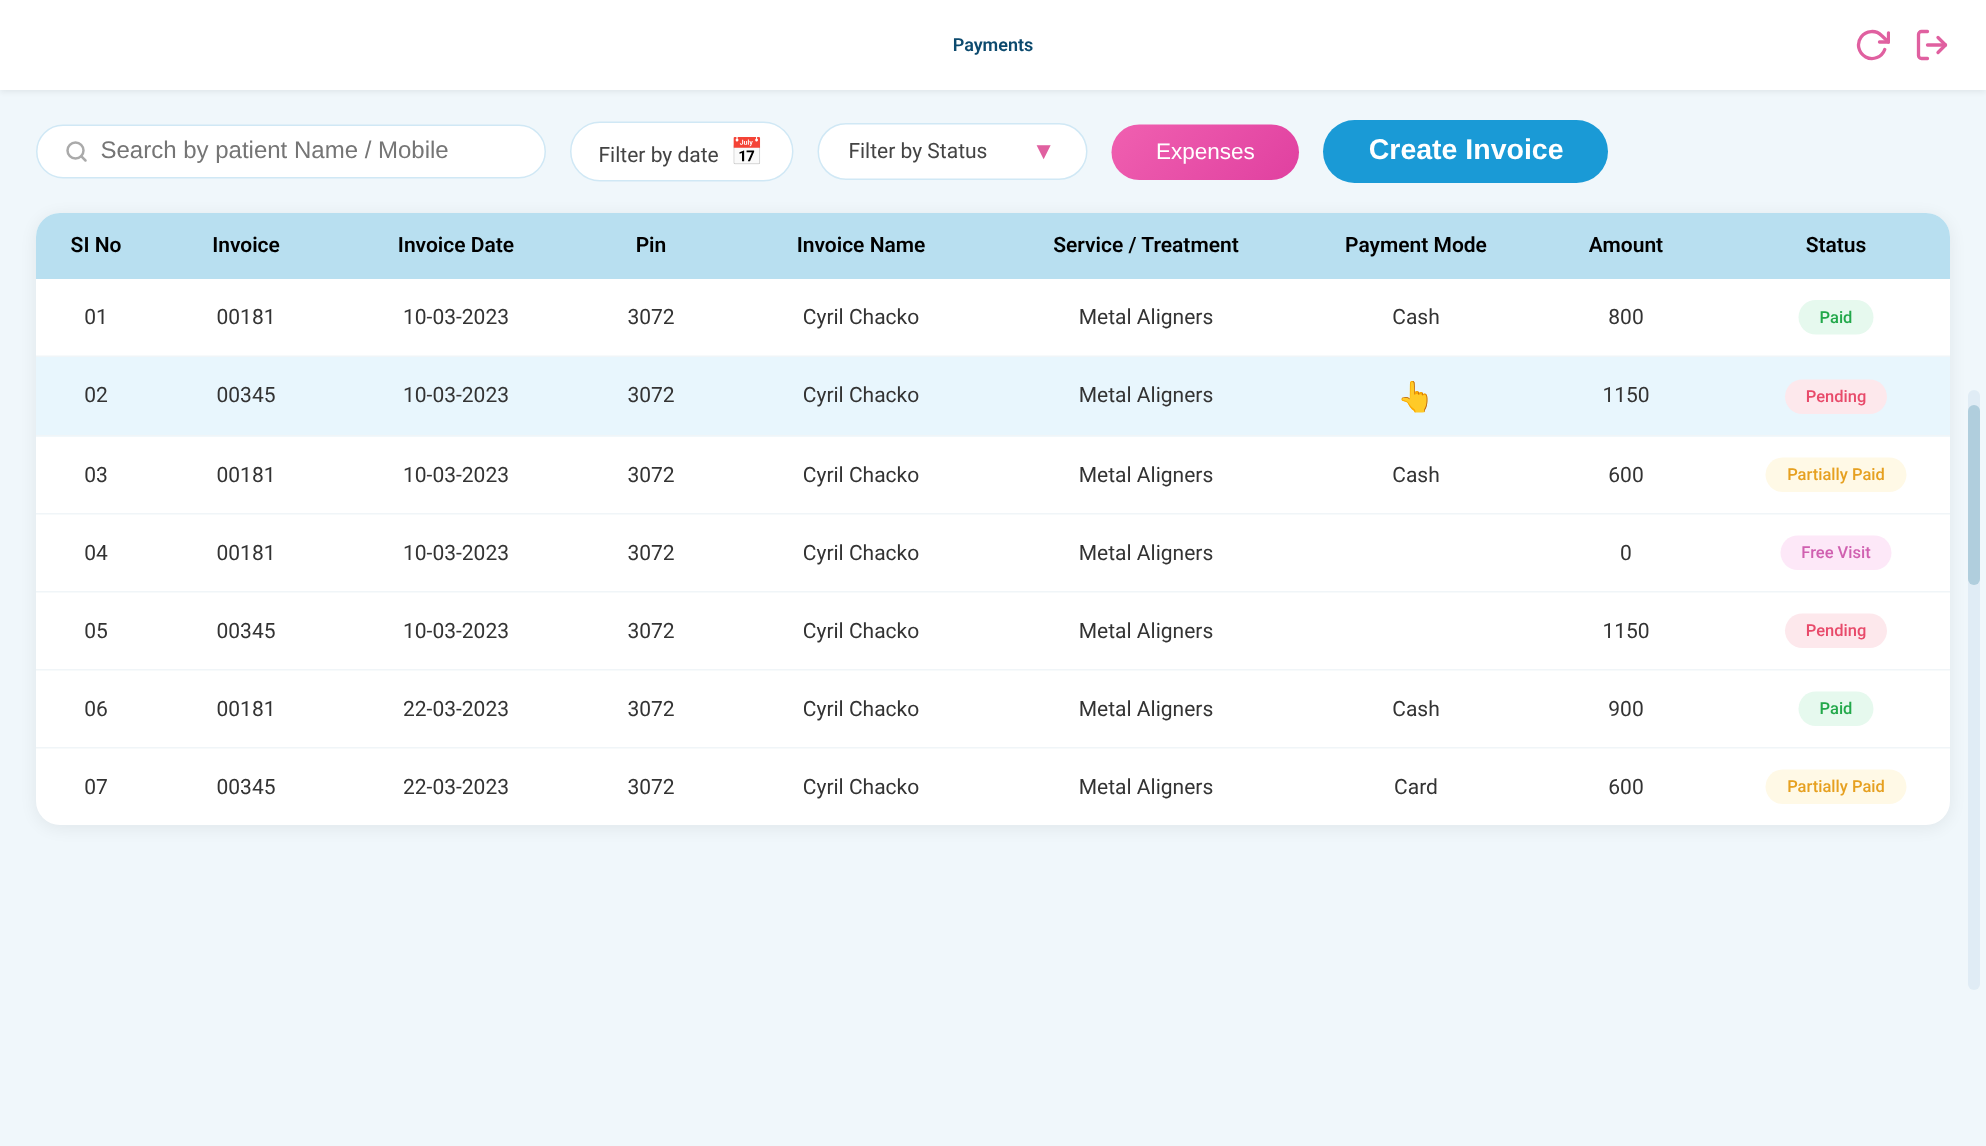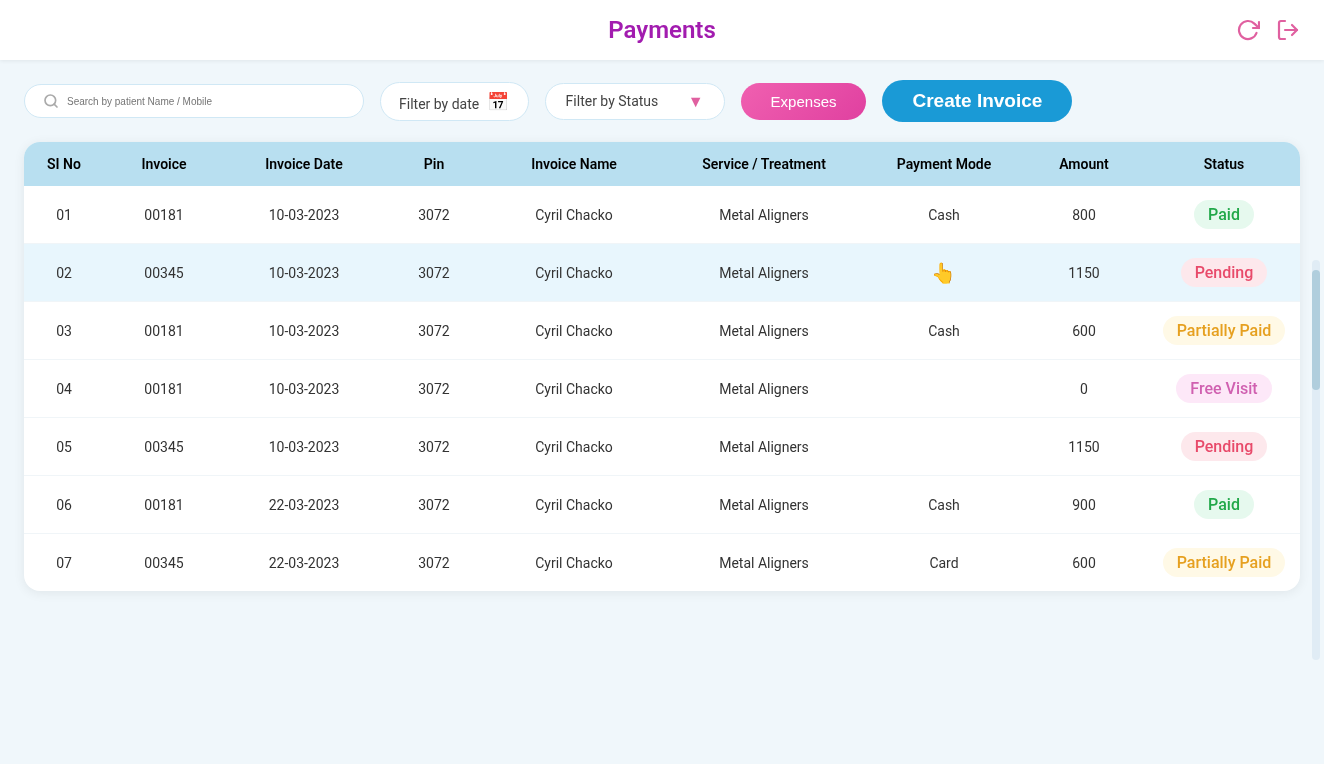--- a/index.html
+++ b/index.html
@@ -15,23 +15,23 @@
       display: flex;
       align-items: center;
       justify-content: center;
       padding: 0 24px;
       height: 60px;
       position: relative;
       box-shadow: 0 1px 4px rgba(0,0,0,0.07);
     }
 
     .header-title {
-      font-size: 24px;
+      font-size: 12px;
       font-weight: 600;
-      color: #a21caf;
+      color: #0c4a6e;
     }
 
     .header-icons {
       position: absolute;
       right: 24px;
       display: flex;
       gap: 16px;
       align-items: center;
     }
 
@@ -60,21 +60,21 @@
       border: 1.5px solid #d0e8f5;
       border-radius: 28px;
       padding: 8px 18px;
       width: 340px;
       gap: 8px;
     }
 
     .search-box input {
       border: none;
       outline: none;
-      font-size: 10px;
+      font-size: 16px;
       color: #555;
       background: transparent;
       width: 100%;
     }
 
     .search-icon-svg {
       color: #aaa;
       flex-shrink: 0;
     }
 
@@ -183,21 +183,21 @@
     .td {
       font-size: 14px;
       color: #333;
       text-align: center;
     }
 
     .status-badge {
       display: inline-block;
       padding: 5px 14px;
       border-radius: 20px;
-      font-size: 16px;
+      font-size: 11px;
       font-weight: 500;
     }
 
     .status-paid {
       background: #e6f9ee;
       color: #22a84a;
     }
 
     .status-pending {
       background: #fde8ec;

